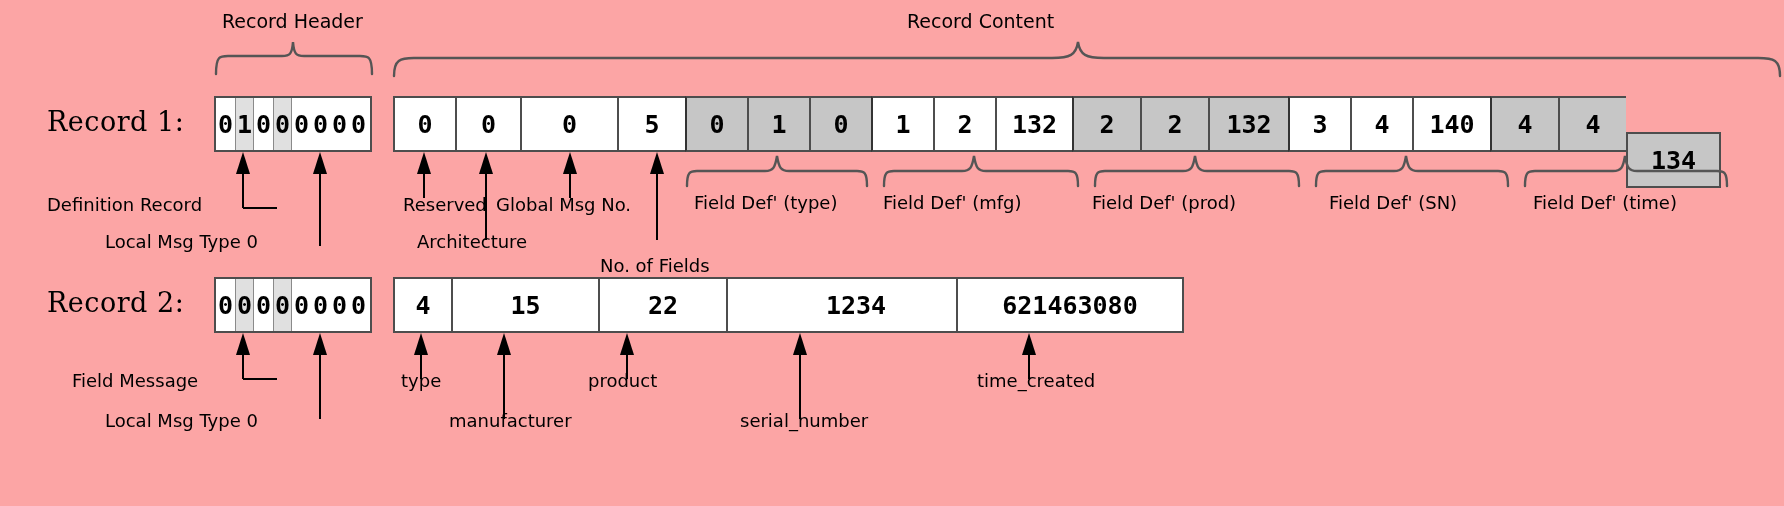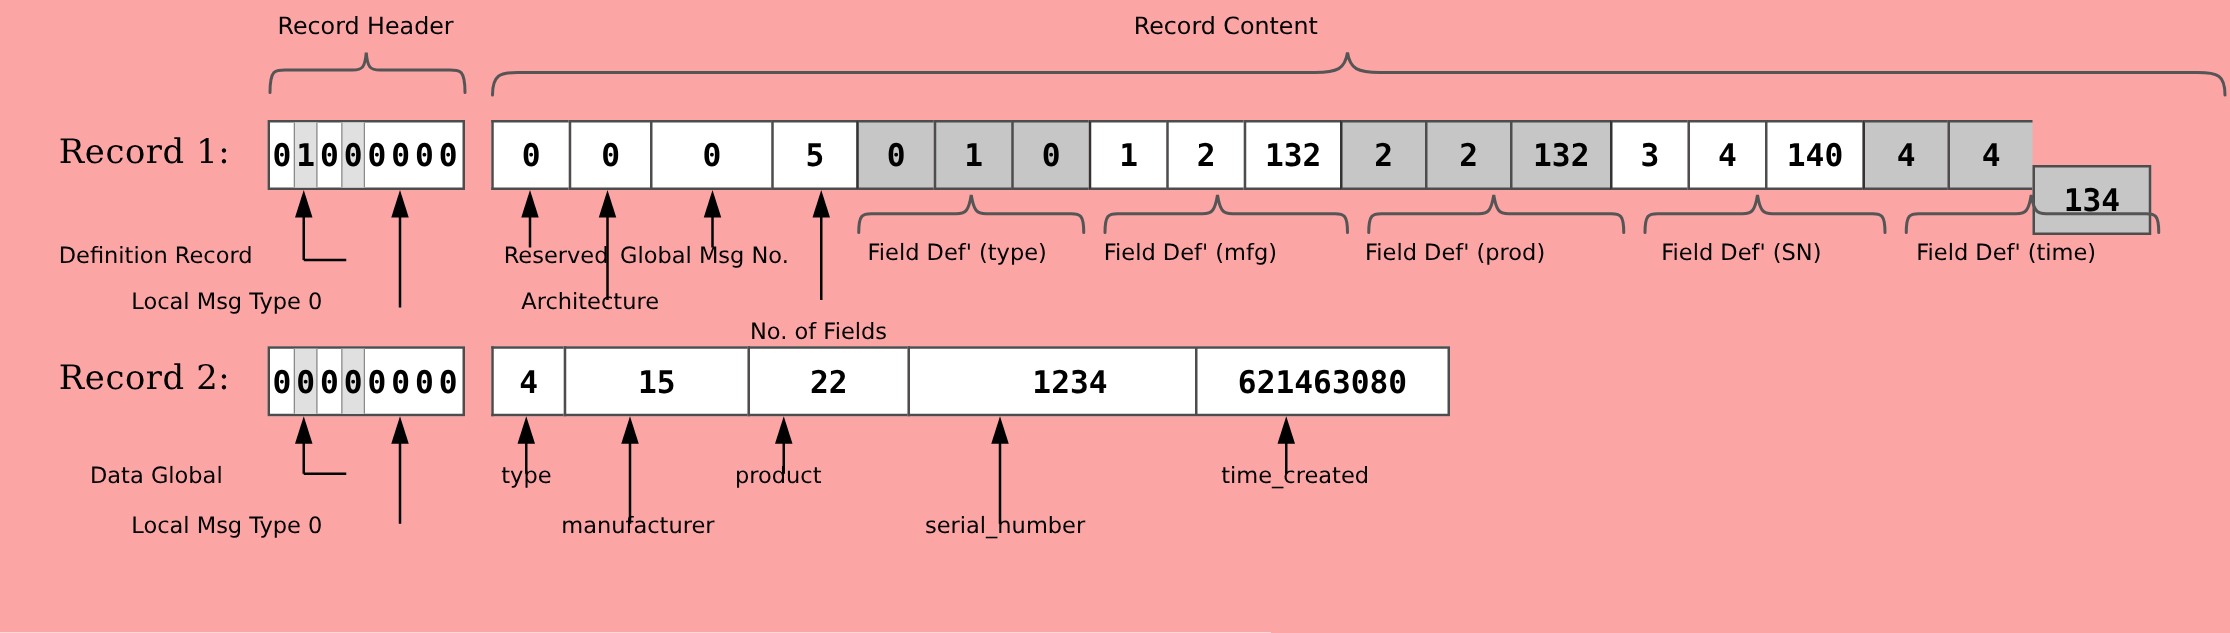--- a/index.html
+++ b/index.html
@@ -183,21 +183,21 @@
     <span class="bit">0</span>
     <span class="bit">0</span>
     <span class="bit">0</span>
   </div>
 
   <div class="cellrow" style="left:393px;top:277px;">
     <div class="cell" style="width:58px;">4</div>
     <div class="cell" style="width:147px;">15</div>
     <div class="cell" style="width:128px;">22</div>
     <div class="cell" style="width:230px;padding-left:28px;">1234</div>
-    <div class="cell" style="width:204px;">621463080</div>
+    <div class="cell" style="width:228px;">621463080</div>
   </div>
 
   <svg class="abs" style="left:0;top:331px;" width="1784" height="110">
 
     <path class="stroke" d="M243,48 L243,22"></path>
     <path class="stroke" d="M243,48 L277,48"></path>
     <polygon points="243,2 236,24 250,24" fill="#000"></polygon>
 
     <path class="stroke" d="M320,88 L320,22"></path>
     <polygon points="320,2 313,24 327,24" fill="#000"></polygon>
@@ -211,21 +211,21 @@
     <path class="stroke" d="M627,48 L627,22"></path>
     <polygon points="627,2 620,24 634,24" fill="#000"></polygon>
 
     <path class="stroke" d="M800,88 L800,22"></path>
     <polygon points="800,2 793,24 807,24" fill="#000"></polygon>
 
     <path class="stroke" d="M1029,48 L1029,22"></path>
     <polygon points="1029,2 1022,24 1036,24" fill="#000"></polygon>
   </svg>
 
-  <div class="note abs" style="left:72px;top:370px;">Data Global</div>
+  <div class="note abs" style="left:72px;top:370px;">Field Message</div>
   <div class="note abs" style="left:105px;top:410px;">Local Msg Type 0</div>
   <div class="note abs" style="left:401px;top:370px;">type</div>
   <div class="note abs" style="left:449px;top:410px;">manufacturer</div>
   <div class="note abs" style="left:588px;top:370px;">product</div>
   <div class="note abs" style="left:740px;top:410px;">serial_number</div>
   <div class="note abs" style="left:977px;top:370px;">time_created</div>
 
 </div>
 
 </body></html>

